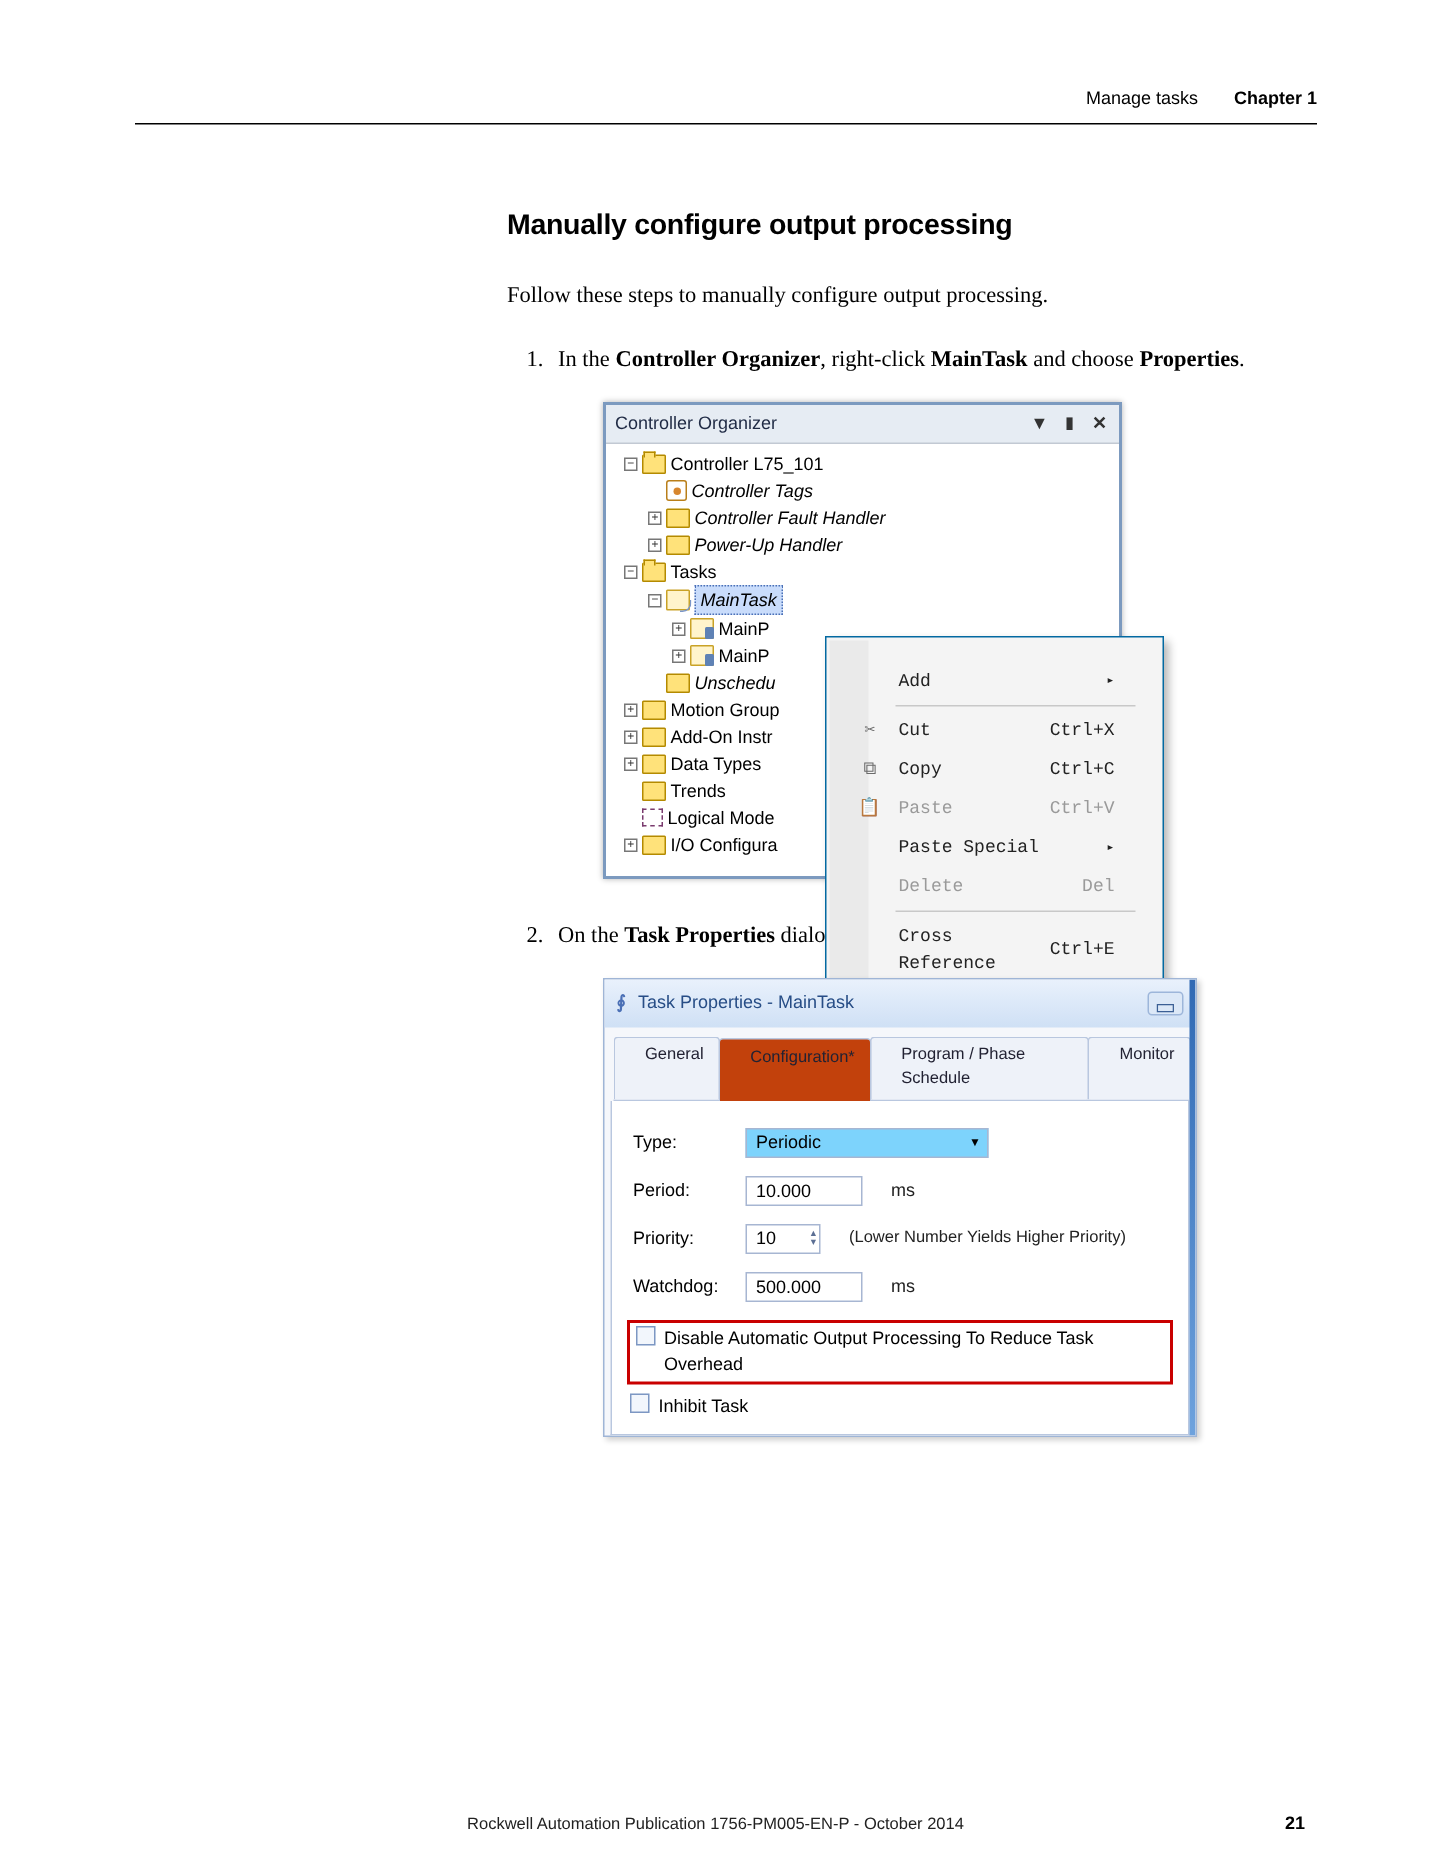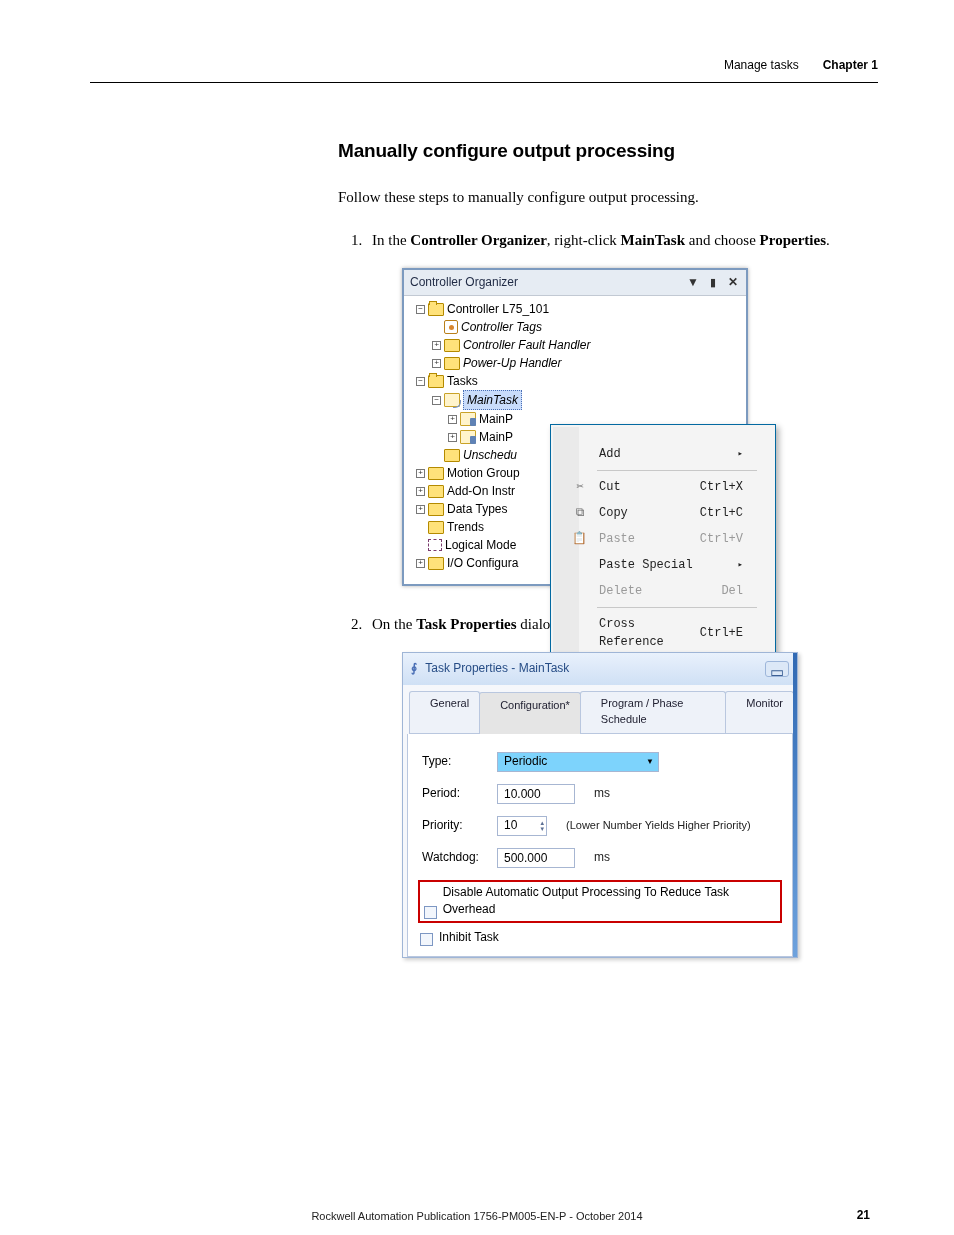--- a/index.html
+++ b/index.html
@@ -217,21 +217,21 @@
   .tab {
     padding:4px 10px 5px 20px;
     border:1px solid #b9c7df;
     border-bottom:none;
     background:#eef2f9;
     font-size:11px;
     color:#223;
     border-radius:3px 3px 0 0;
     margin-right:-1px;
   }
-  .tab.active { background:#e5e5e5; position:relative; top:1px; padding-top:5px;}
+  .tab.active { background:#c2410c; position:relative; top:1px; padding-top:5px;}
   .props-body {
     background:#fff;
     margin:0 4px;
     padding:18px 14px 6px 14px;
     border:1px solid #b9c7df;
     border-top:none;
   }
   .form-row { display:flex; align-items:center; margin-bottom:12px; gap:13px; }
   .form-row .lbl  { width:62px; }
   .form-row .unit { margin-left:6px; color:#222;}
@@ -255,21 +255,21 @@
   .spin {
     width:50px; height:20px;
     border:1px solid #a7b6d2;
     background:#fff;
     display:flex; align-items:center; justify-content:space-between;
     padding:0 2px 0 6px;
     box-sizing:border-box;
   }
   .spin .updn { display:flex; flex-direction:column; line-height:6px; font-size:7px; color:#5c6f94; }
   .note { margin-left:6px; color:#222; font-size:11px;}
-  .chk-row { display:flex; align-items:flex-end; gap:6px; margin:10px 0 4px -2px; }
+  .chk-row { display:flex; align-items:flex-start; gap:6px; margin:10px 0 4px -2px; }
   .chk {
     width:13px;height:13px; border:1px solid #7d97c3; background:#f2f6fc;
     box-sizing:border-box;
   }
   .redbox {
     border:2px solid #c90000;
     padding:2px 4px;
     margin:6px -4px 0 -4px;
     display:block;
     width:fit-content;

